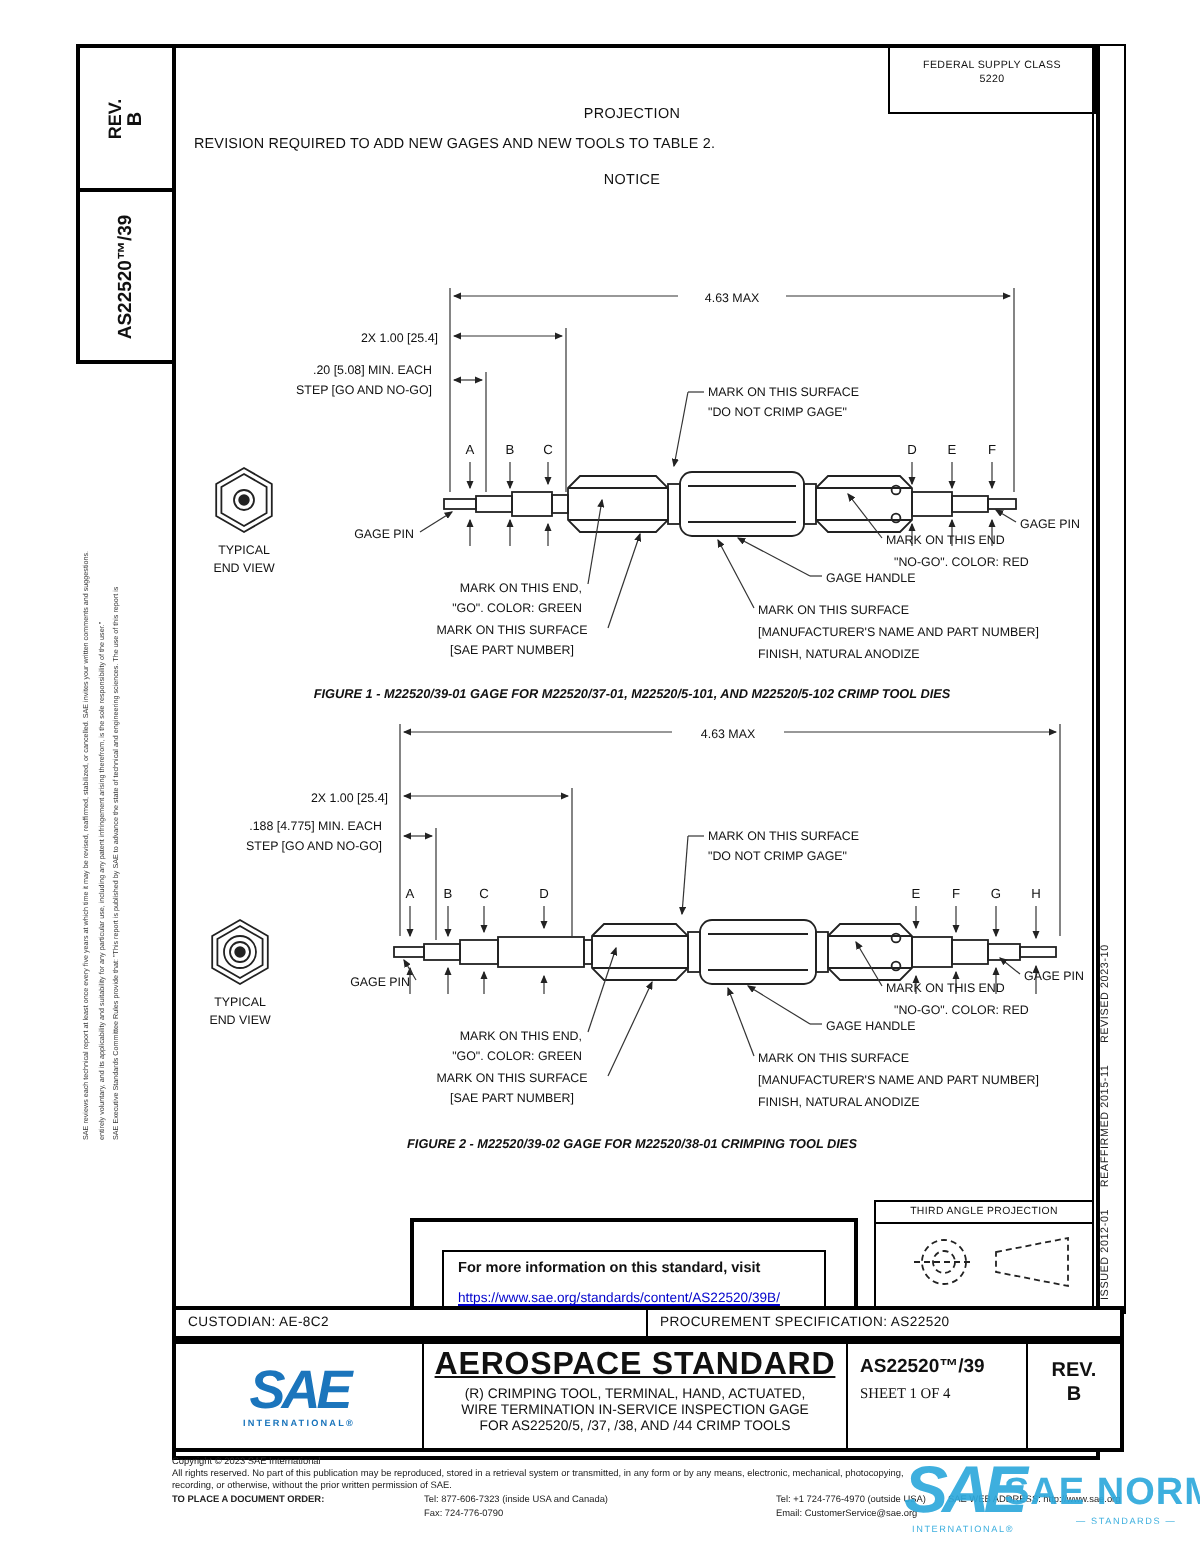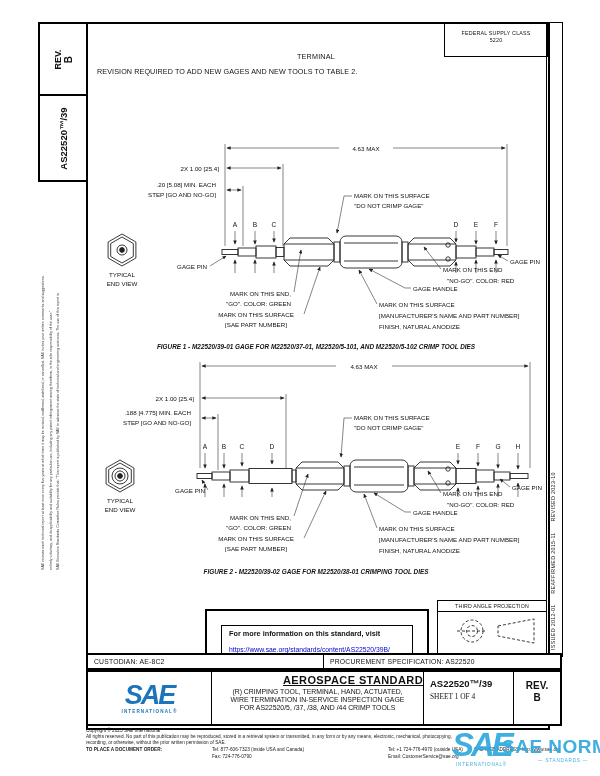--- a/index.html
+++ b/index.html
@@ -30,21 +30,21 @@
   .info-a{font-size:6.8px;color:#0000cc;text-decoration:underline;}
   .proj-title{font-size:5.2px;text-align:center;border-bottom:1.5px solid #000;
               padding:2px 0;letter-spacing:.2px;}
   .tb-row{display:flex;border:2px solid #000;box-sizing:border-box;background:#fff;}
   .tb-cell{box-sizing:border-box;border-right:1.5px solid #000;}
   .tb-cell:last-child{border-right:none;}
   .tb-small{font-size:6.8px;padding:3px 6px;letter-spacing:.2px;}
   .sae-logo{color:#1b75bc;text-align:center;line-height:1;}
   .sae-logo .big{font-size:27px;font-weight:bold;font-style:italic;letter-spacing:-2px;}
   .sae-logo .sub{font-size:4.6px;letter-spacing:1.1px;font-weight:bold;margin-top:1px;}
-  .doc-type{font-size:11px;font-weight:bold;text-decoration:underline;text-align:right;
+  .doc-type{font-size:16px;font-weight:bold;text-decoration:underline;text-align:center;
             letter-spacing:.4px;margin-top:2px;}
   .doc-desc{font-size:6.9px;text-align:center;line-height:8.2px;margin-top:2px;}
   .doc-num{font-size:9.5px;font-weight:bold;padding:6px 0 0 6px;}
   .doc-sheet{font-size:7.4px;padding:3px 0 0 6px;font-family:Liberation Serif, serif;}
   .rev-big{font-size:10px;font-weight:bold;text-align:center;line-height:12px;padding-top:8px;}
   .foot{font-size:4.7px;line-height:6px;color:#222;white-space:nowrap;}
   .wm{color:#2ea9dc;}
 </style>
 </head>
 <body>
@@ -70,22 +70,23 @@
   <div class="abs vcol" style="left:49px;top:570px;">entirely voluntary, and its applicability and suitability for any particular use, including any patent infringement arising therefrom, is the sole responsibility of the user."</div>
   <div class="abs vcol" style="left:41px;top:570px;">SAE reviews each technical report at least once every five years at which time it may be revised, reaffirmed, stabilized, or cancelled. SAE invites your written comments and suggestions.</div>
 
   <div class="abs bx" style="left:444px;top:22px;width:102px;height:33px;">
     <div class="fsc-t" style="margin-top:7px;">
       <div>FEDERAL SUPPLY CLASS</div>
       <div>5220</div>
     </div>
   </div>
 
-  <div class="abs h-cap" style="left:86px;top:52px;width:460px;text-align:center;">TERMINAL</div>
+  <div class="abs h-cap" style="left:86px;top:52px;width:460px;text-align:center;">PROJECTION</div>
   <div class="abs body-t" style="left:97px;top:68px;white-space:nowrap;">REVISION REQUIRED TO ADD NEW GAGES AND NEW TOOLS TO TABLE 2.</div>
+  <div class="abs h-cap" style="left:86px;top:85px;width:460px;text-align:center;">NOTICE</div>
 
   <svg class="abs fig" style="left:86px;top:138px;" width="460" height="218" viewBox="0 0 460 218">
     <defs>
       <marker id="a1" markerWidth="7" markerHeight="6" refX="6" refY="3" orient="auto">
         <path d="M0,0 L7,3 L0,6 z" fill="#222"></path>
       </marker>
     </defs>
 
     <g>
       <line class="dim" x1="139" y1="6" x2="139" y2="108"></line>

